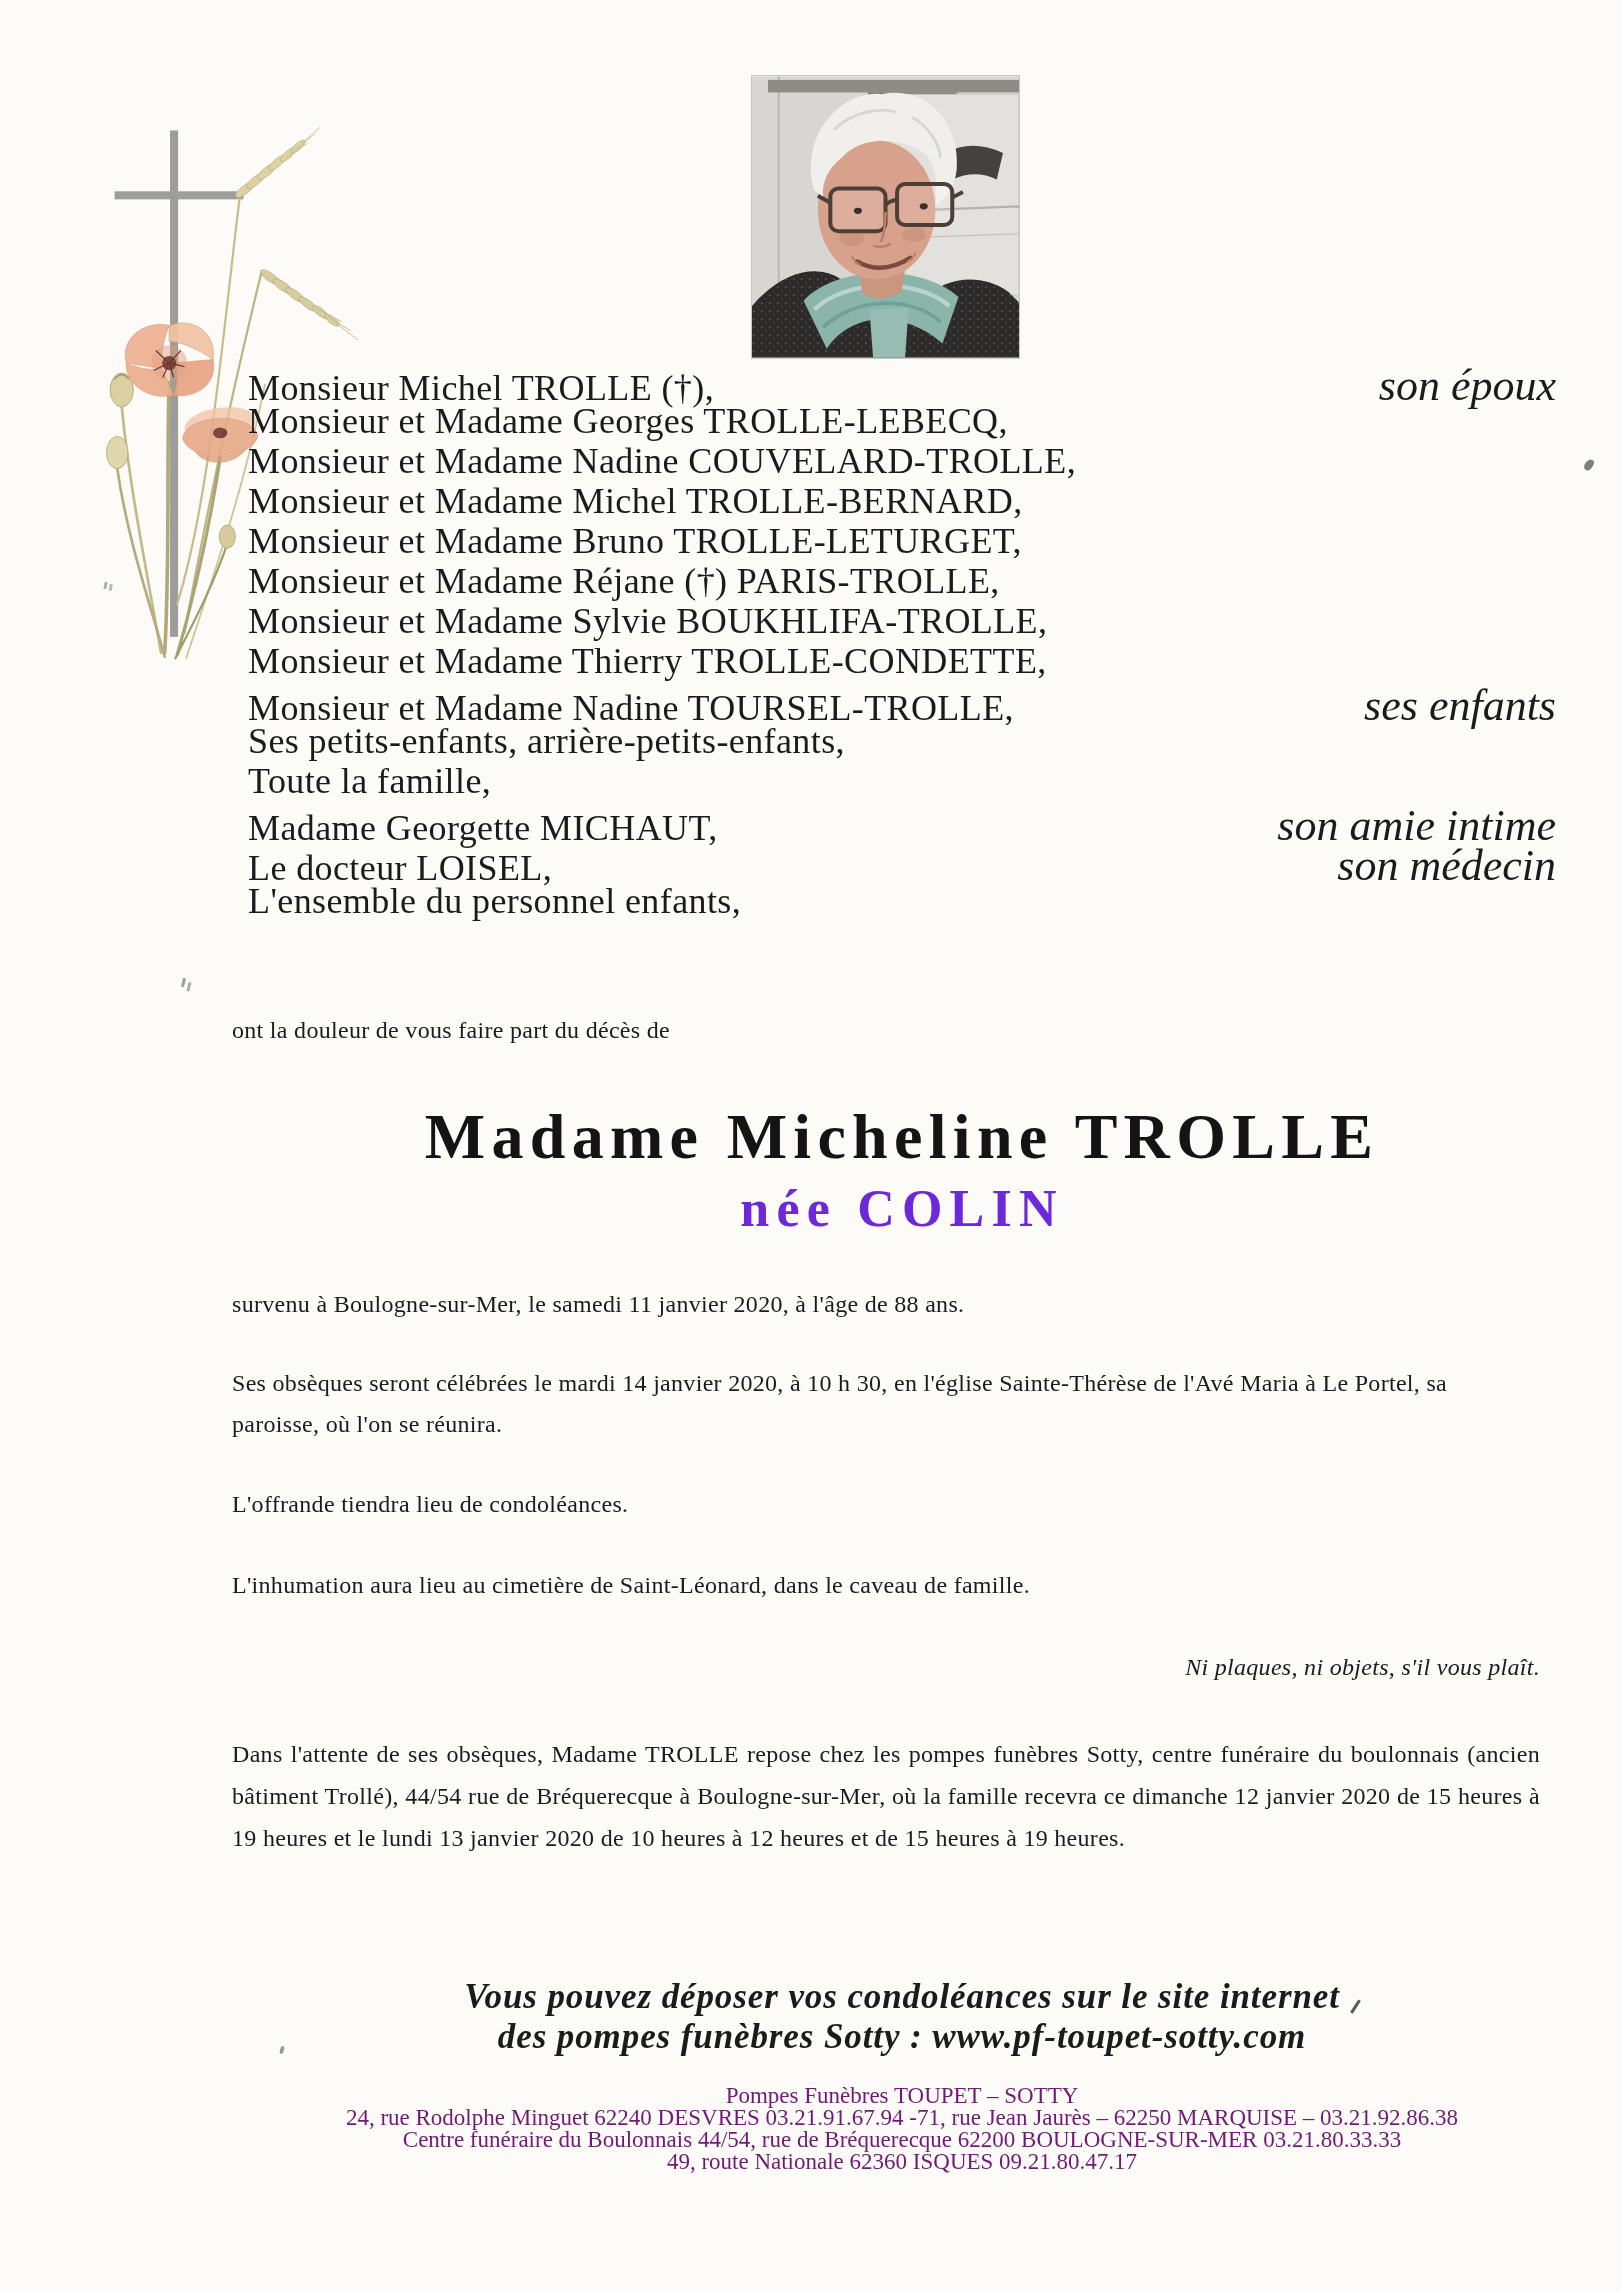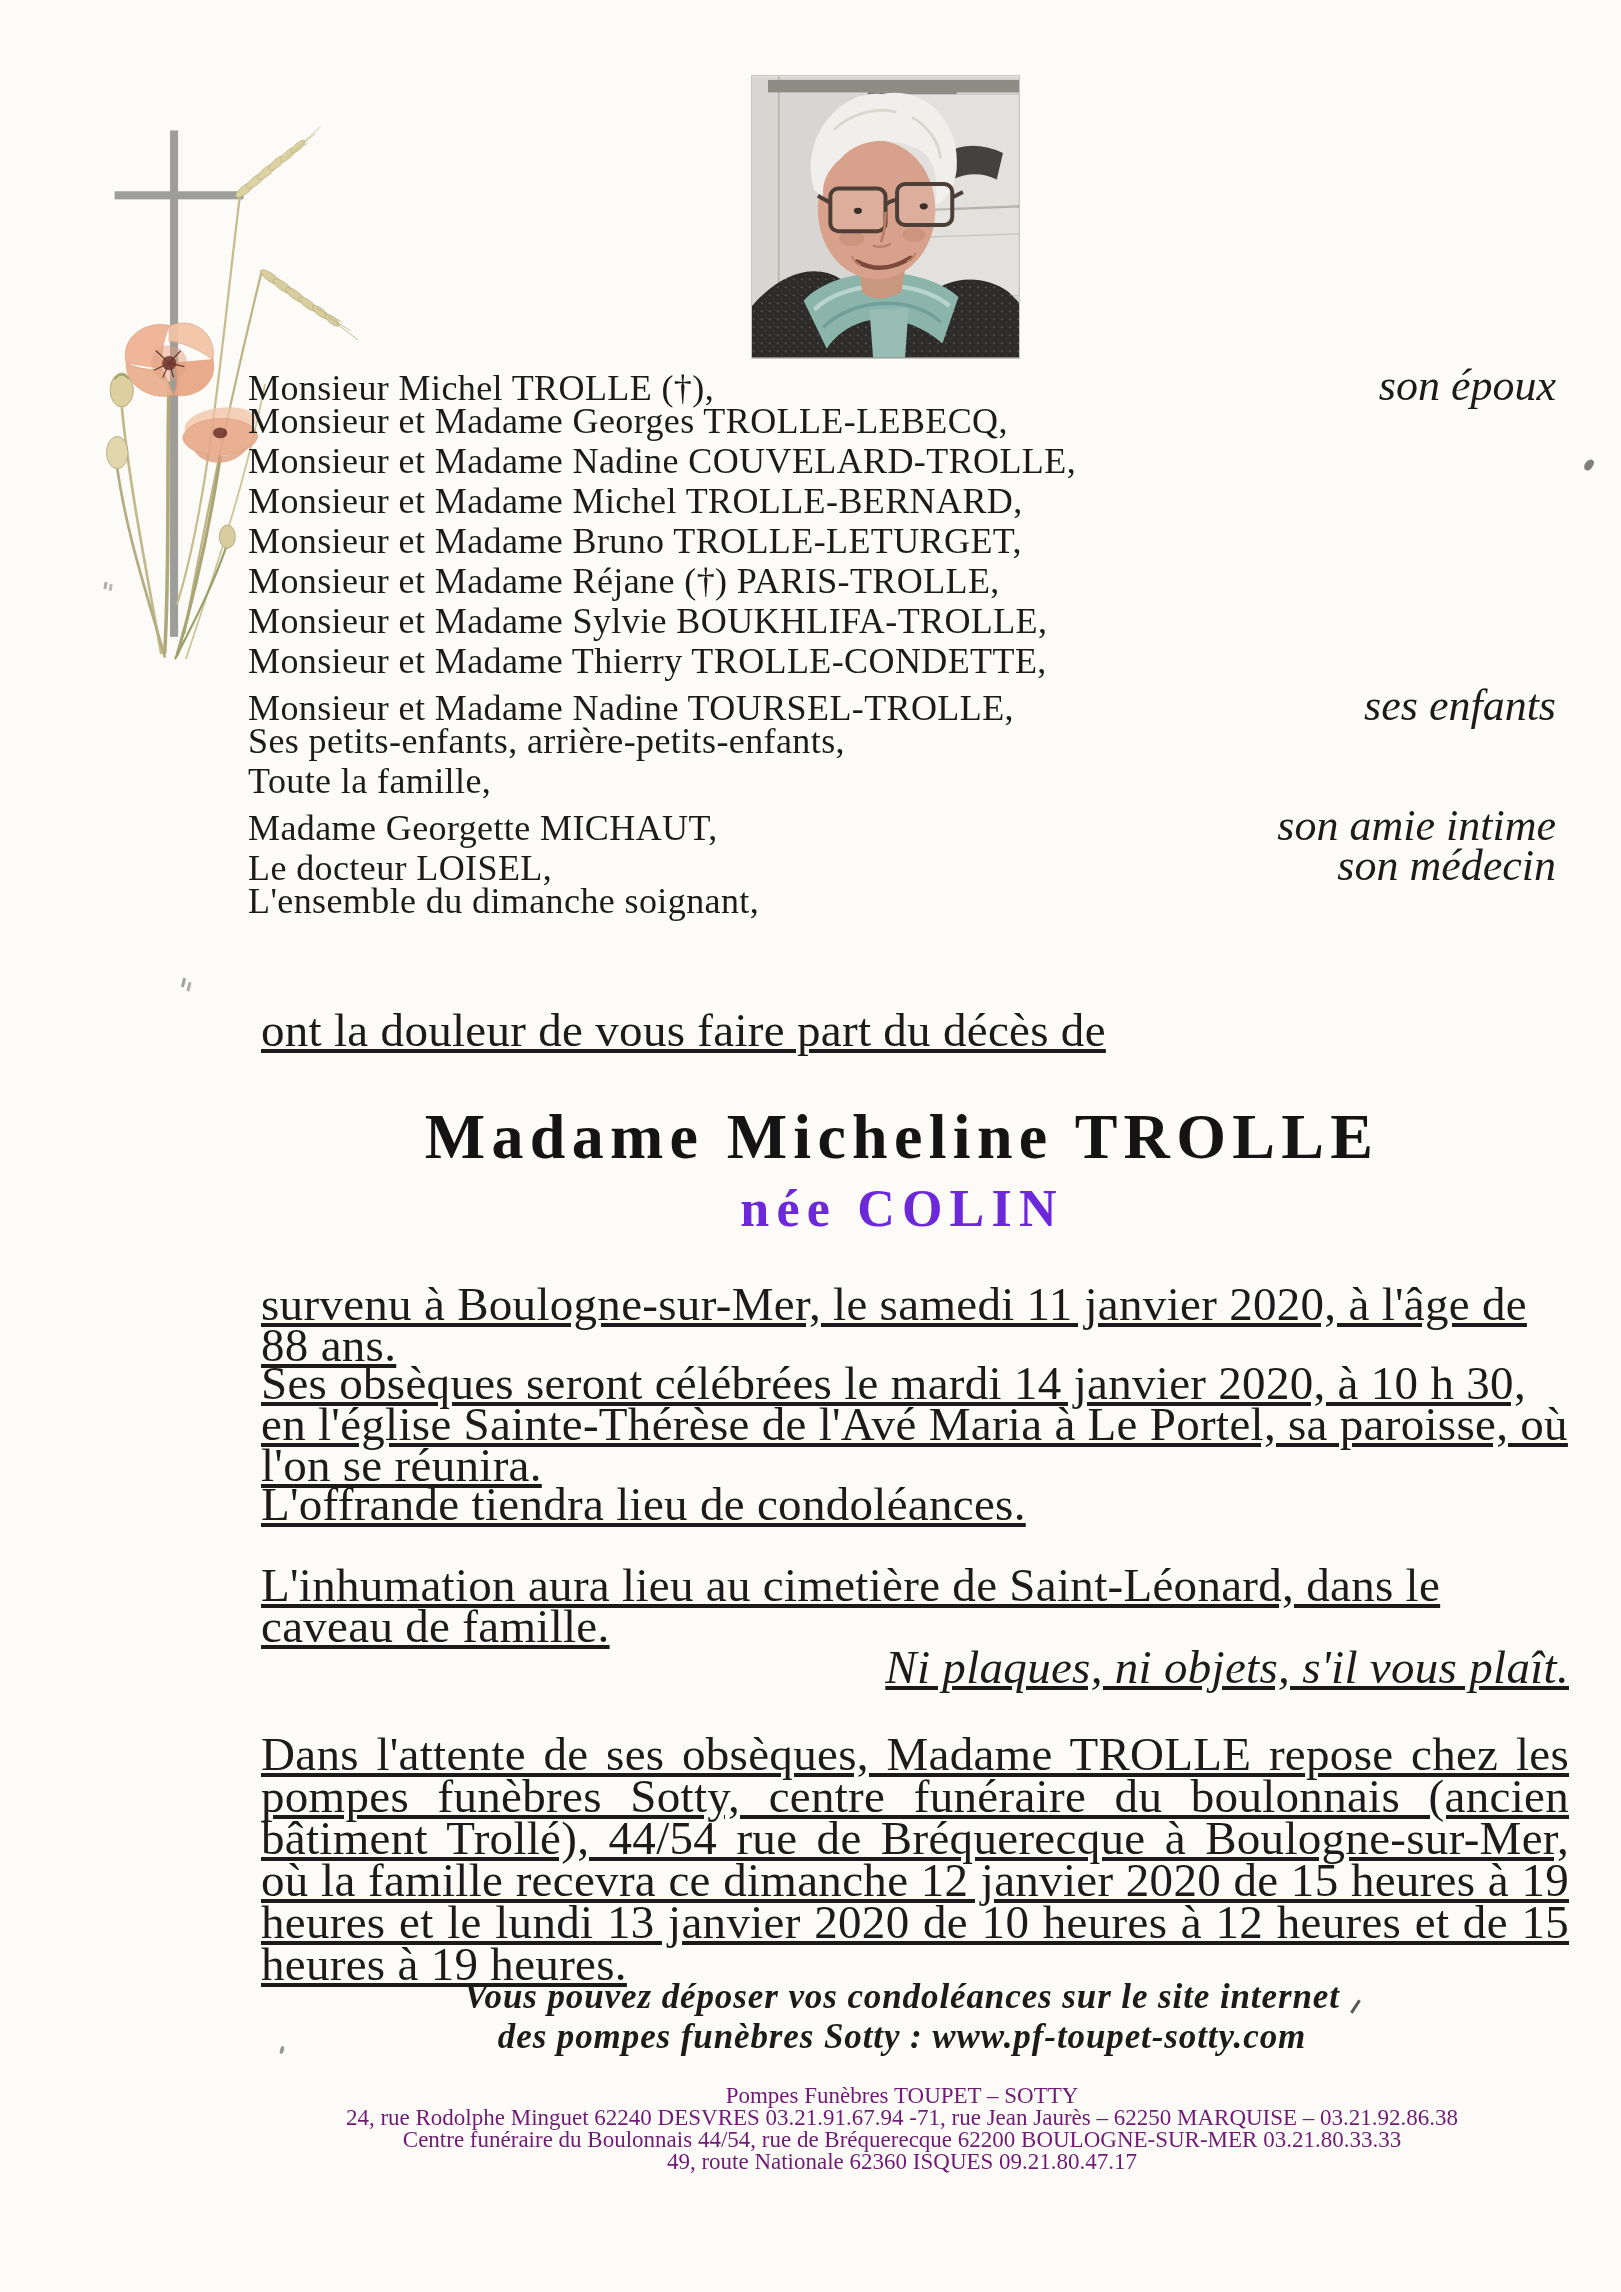--- a/index.html
+++ b/index.html
@@ -11,21 +11,21 @@
     color:#1b1b1b;
     overflow:hidden;
   }
   .abs{position:absolute;}
   
   #names{left:248px;top:360px;width:1308px;}
   .name-row{height:40px;display:flex;justify-content:space-between;align-items:baseline;}
   .name-cell{font-size:36px;letter-spacing:0.4px;white-space:nowrap;}
   .relation-cell{font-size:44px;font-style:italic;white-space:nowrap;}
   
-  .body-line{left:261px;width:1308px;font-size:47px;line-height:41px;letter-spacing:0.3px;text-decoration:underline;}
+  .body-line{left:232px;width:1308px;font-size:24px;line-height:41px;letter-spacing:0.3px;}
   #announce{top:1010px;}
   #title{left:248px;width:1308px;top:1100px;text-align:center;font-size:64px;font-weight:bold;letter-spacing:6.3px;line-height:73px;color:#141414;}
   #maiden{left:248px;width:1308px;top:1179px;text-align:center;font-size:52px;font-weight:bold;letter-spacing:7.2px;line-height:59px;color:#6d28d9;}
   #death{top:1284px;}
   #funeral{top:1363px;line-height:41px;}
   #offering{top:1484px;}
   #burial{top:1565px;}
   #request{top:1647px;text-align:right;font-style:italic;}
   #visitation{top:1733px;text-align:justify;line-height:42px;}
   #condolence1{top:1977px;left:248px;width:1308px;text-align:center;font-size:35px;font-weight:bold;font-style:italic;letter-spacing:0.9px;}
@@ -245,21 +245,21 @@
       </div>
     <div class="name-row">
         <span class="name-cell">Madame Georgette MICHAUT,</span>
         <span class="relation-cell">son amie intime</span>
       </div>
     <div class="name-row">
         <span class="name-cell">Le docteur LOISEL,</span>
         <span class="relation-cell">son médecin</span>
       </div>
     <div class="name-row">
-        <span class="name-cell">L'ensemble du dimanche soignant,</span>
+        <span class="name-cell">L'ensemble du personnel enfants,</span>
         <span class="relation-cell"></span>
       </div>
   </div>
 
   <div id="announce" class="abs body-line">ont la douleur de vous faire part du décès de</div>
 
   <div id="title" class="abs">Madame Micheline TROLLE</div>
   <div id="maiden" class="abs">née COLIN</div>
 
   <div id="death" class="abs body-line">survenu à Boulogne-sur-Mer, le samedi 11 janvier 2020, à l'âge de 88 ans.</div>

